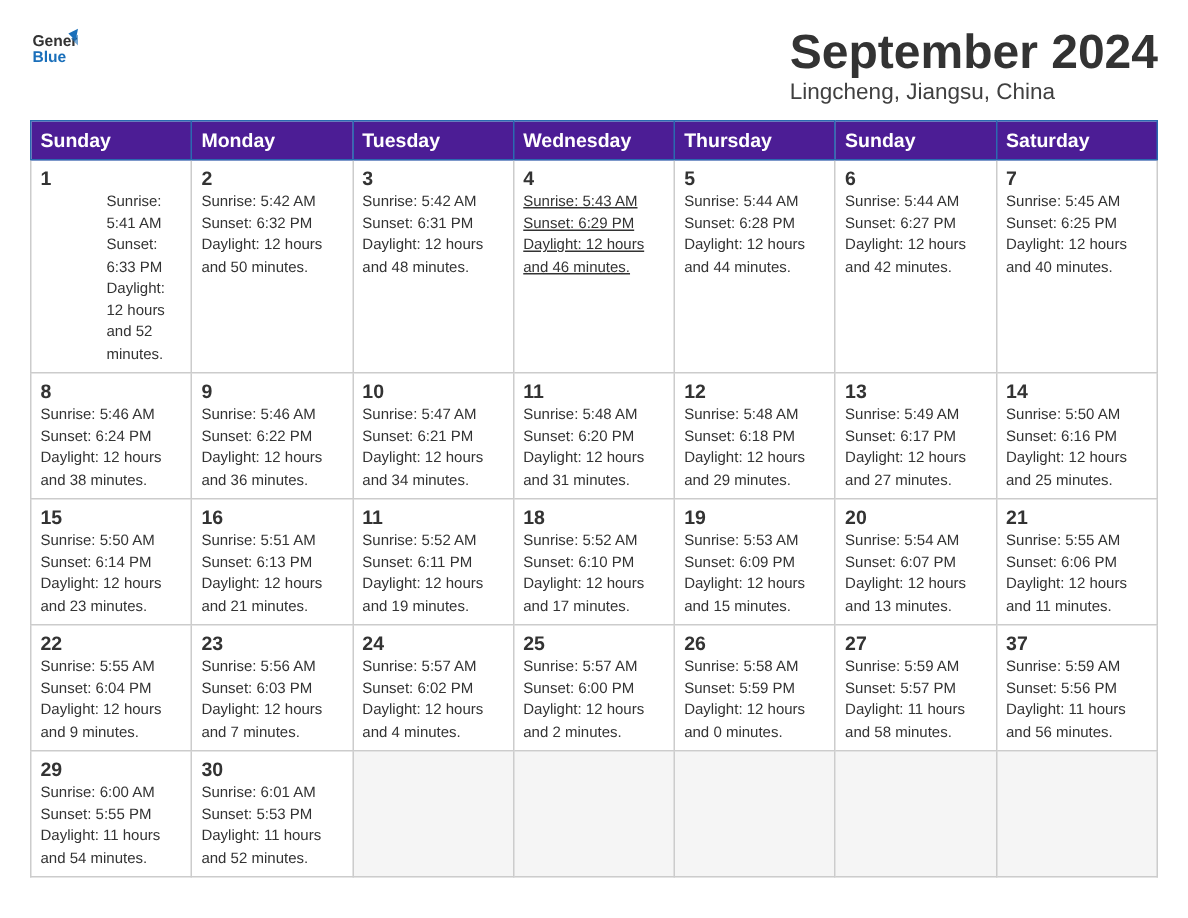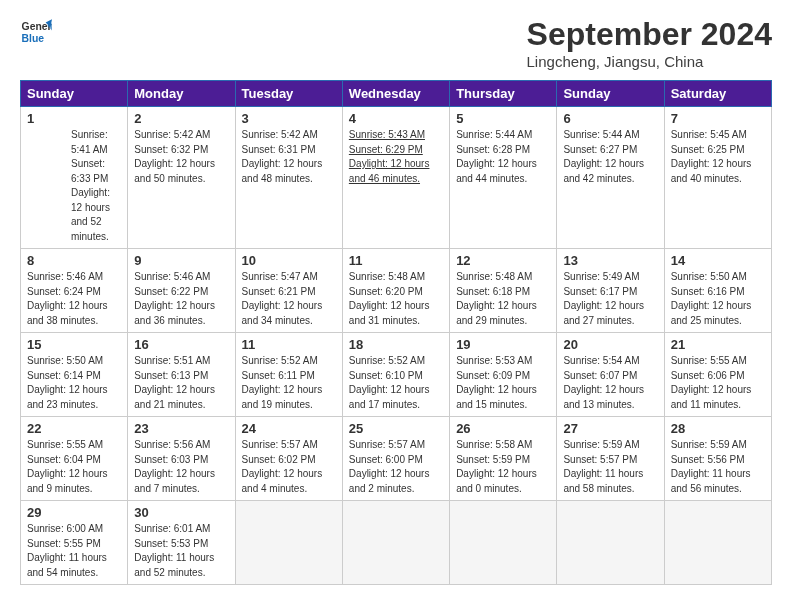--- a/index.html
+++ b/index.html
@@ -299,21 +299,21 @@
 and 0 minutes.</div>
           </td>
           <td>
             <span class="day-num">27</span>
             <div class="day-info" style="white-space: pre-line;">Sunrise: 5:59 AM
 Sunset: 5:57 PM
 Daylight: 11 hours
 and 58 minutes.</div>
           </td>
           <td>
-            <span class="day-num">28</span>
+            <span class="day-num">37</span>
             <div class="day-info" style="white-space: pre-line;">Sunrise: 5:59 AM
 Sunset: 5:56 PM
 Daylight: 11 hours
 and 56 minutes.</div>
           </td>
         </tr>
         <tr>
           <td>
             <span class="day-num">29</span>
             <div class="day-info" style="white-space: pre-line;">Sunrise: 6:00 AM

